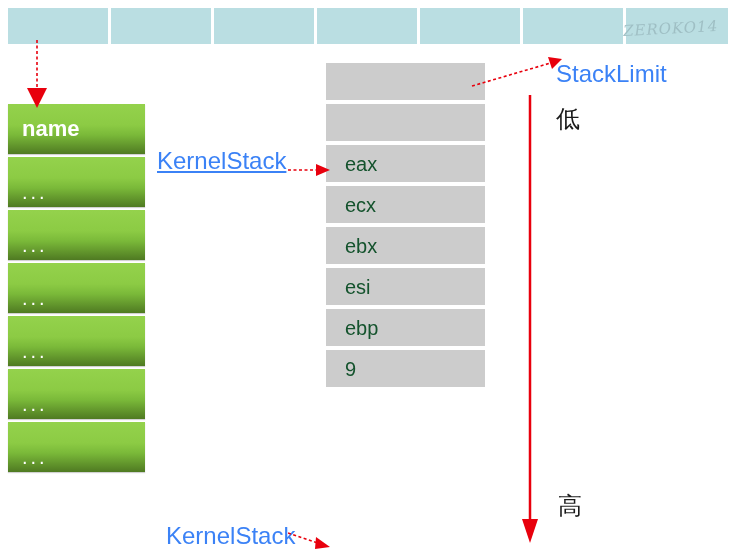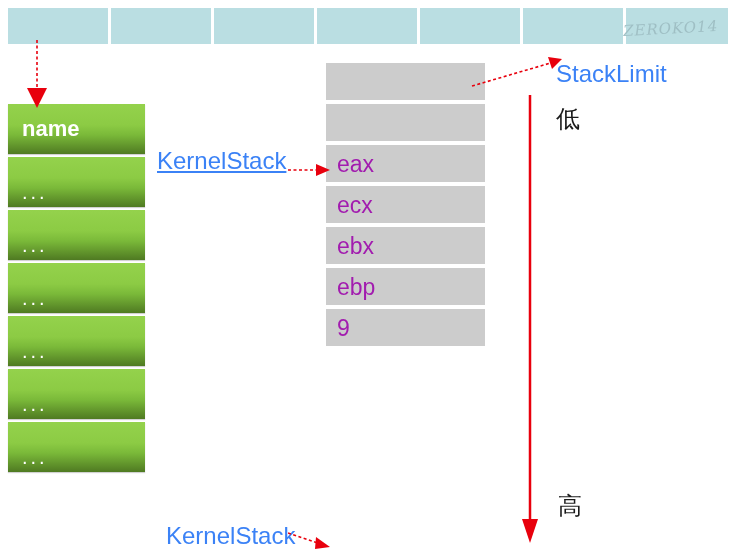--- a/index.html
+++ b/index.html
@@ -95,25 +95,25 @@
   .gray-box {
     position: relative;
     width: 159px;
     height: 37px;
     margin-bottom: 4px;
     background: #cccccc;
     box-sizing: border-box;
   }
   .gray-label {
     position: absolute;
-    left: 11px;
+    left: 19px;
     top: 50%;
     transform: translateY(-50%);
-    color: #a21caf;
-    font-size: 23px;
+    color: #14532d;
+    font-size: 20px;
     line-height: 1;
     white-space: nowrap;
   }
 
   
   .text-label {
     position: absolute;
     color: #3b82f6;
     font-size: 24px;
     line-height: 1;
@@ -202,20 +202,23 @@
     <div class="gray-box">
       <span class="gray-label">eax</span>
     </div>
     <div class="gray-box">
       <span class="gray-label">ecx</span>
     </div>
     <div class="gray-box">
       <span class="gray-label">ebx</span>
     </div>
     <div class="gray-box">
+      <span class="gray-label">esi</span>
+    </div>
+    <div class="gray-box">
       <span class="gray-label">ebp</span>
     </div>
     <div class="gray-box">
       <span class="gray-label">9</span>
     </div>
   </div>
 
   <div class="text-label label-stacklimit">StackLimit</div>
   <div class="text-label label-kernelstack">KernelStack</div>
   <div class="text-label label-initialstack">KernelStack</div>

